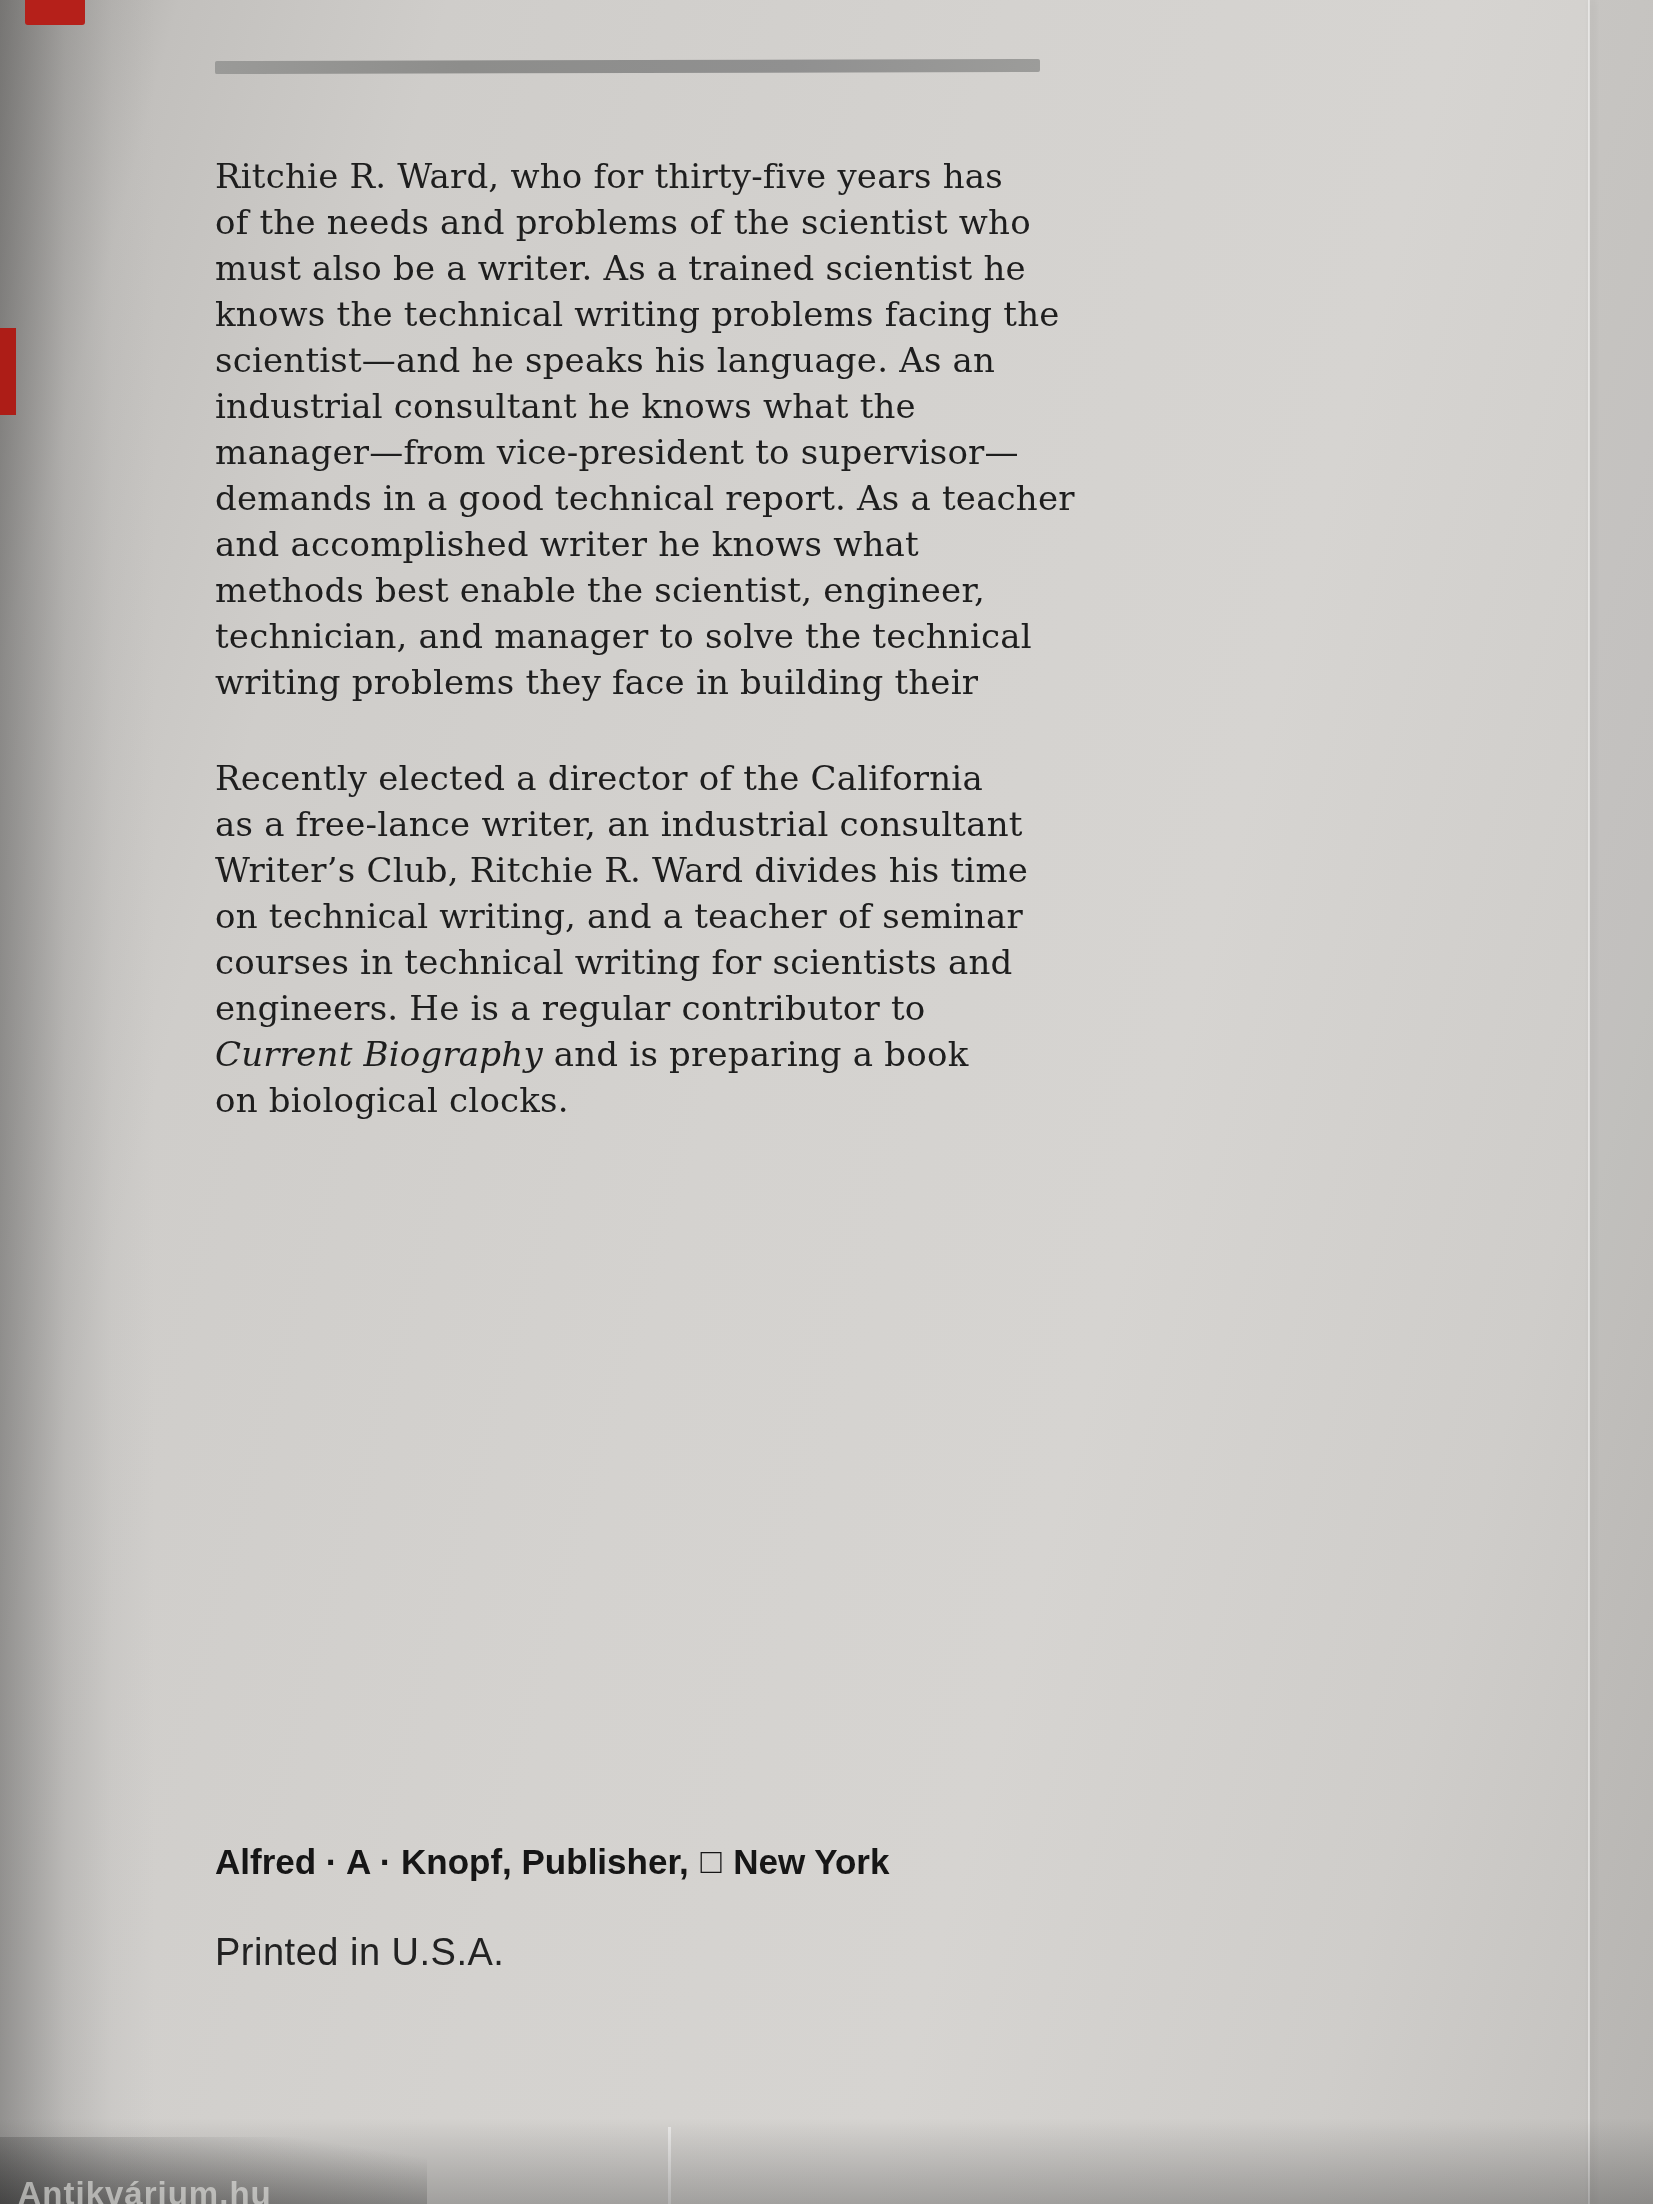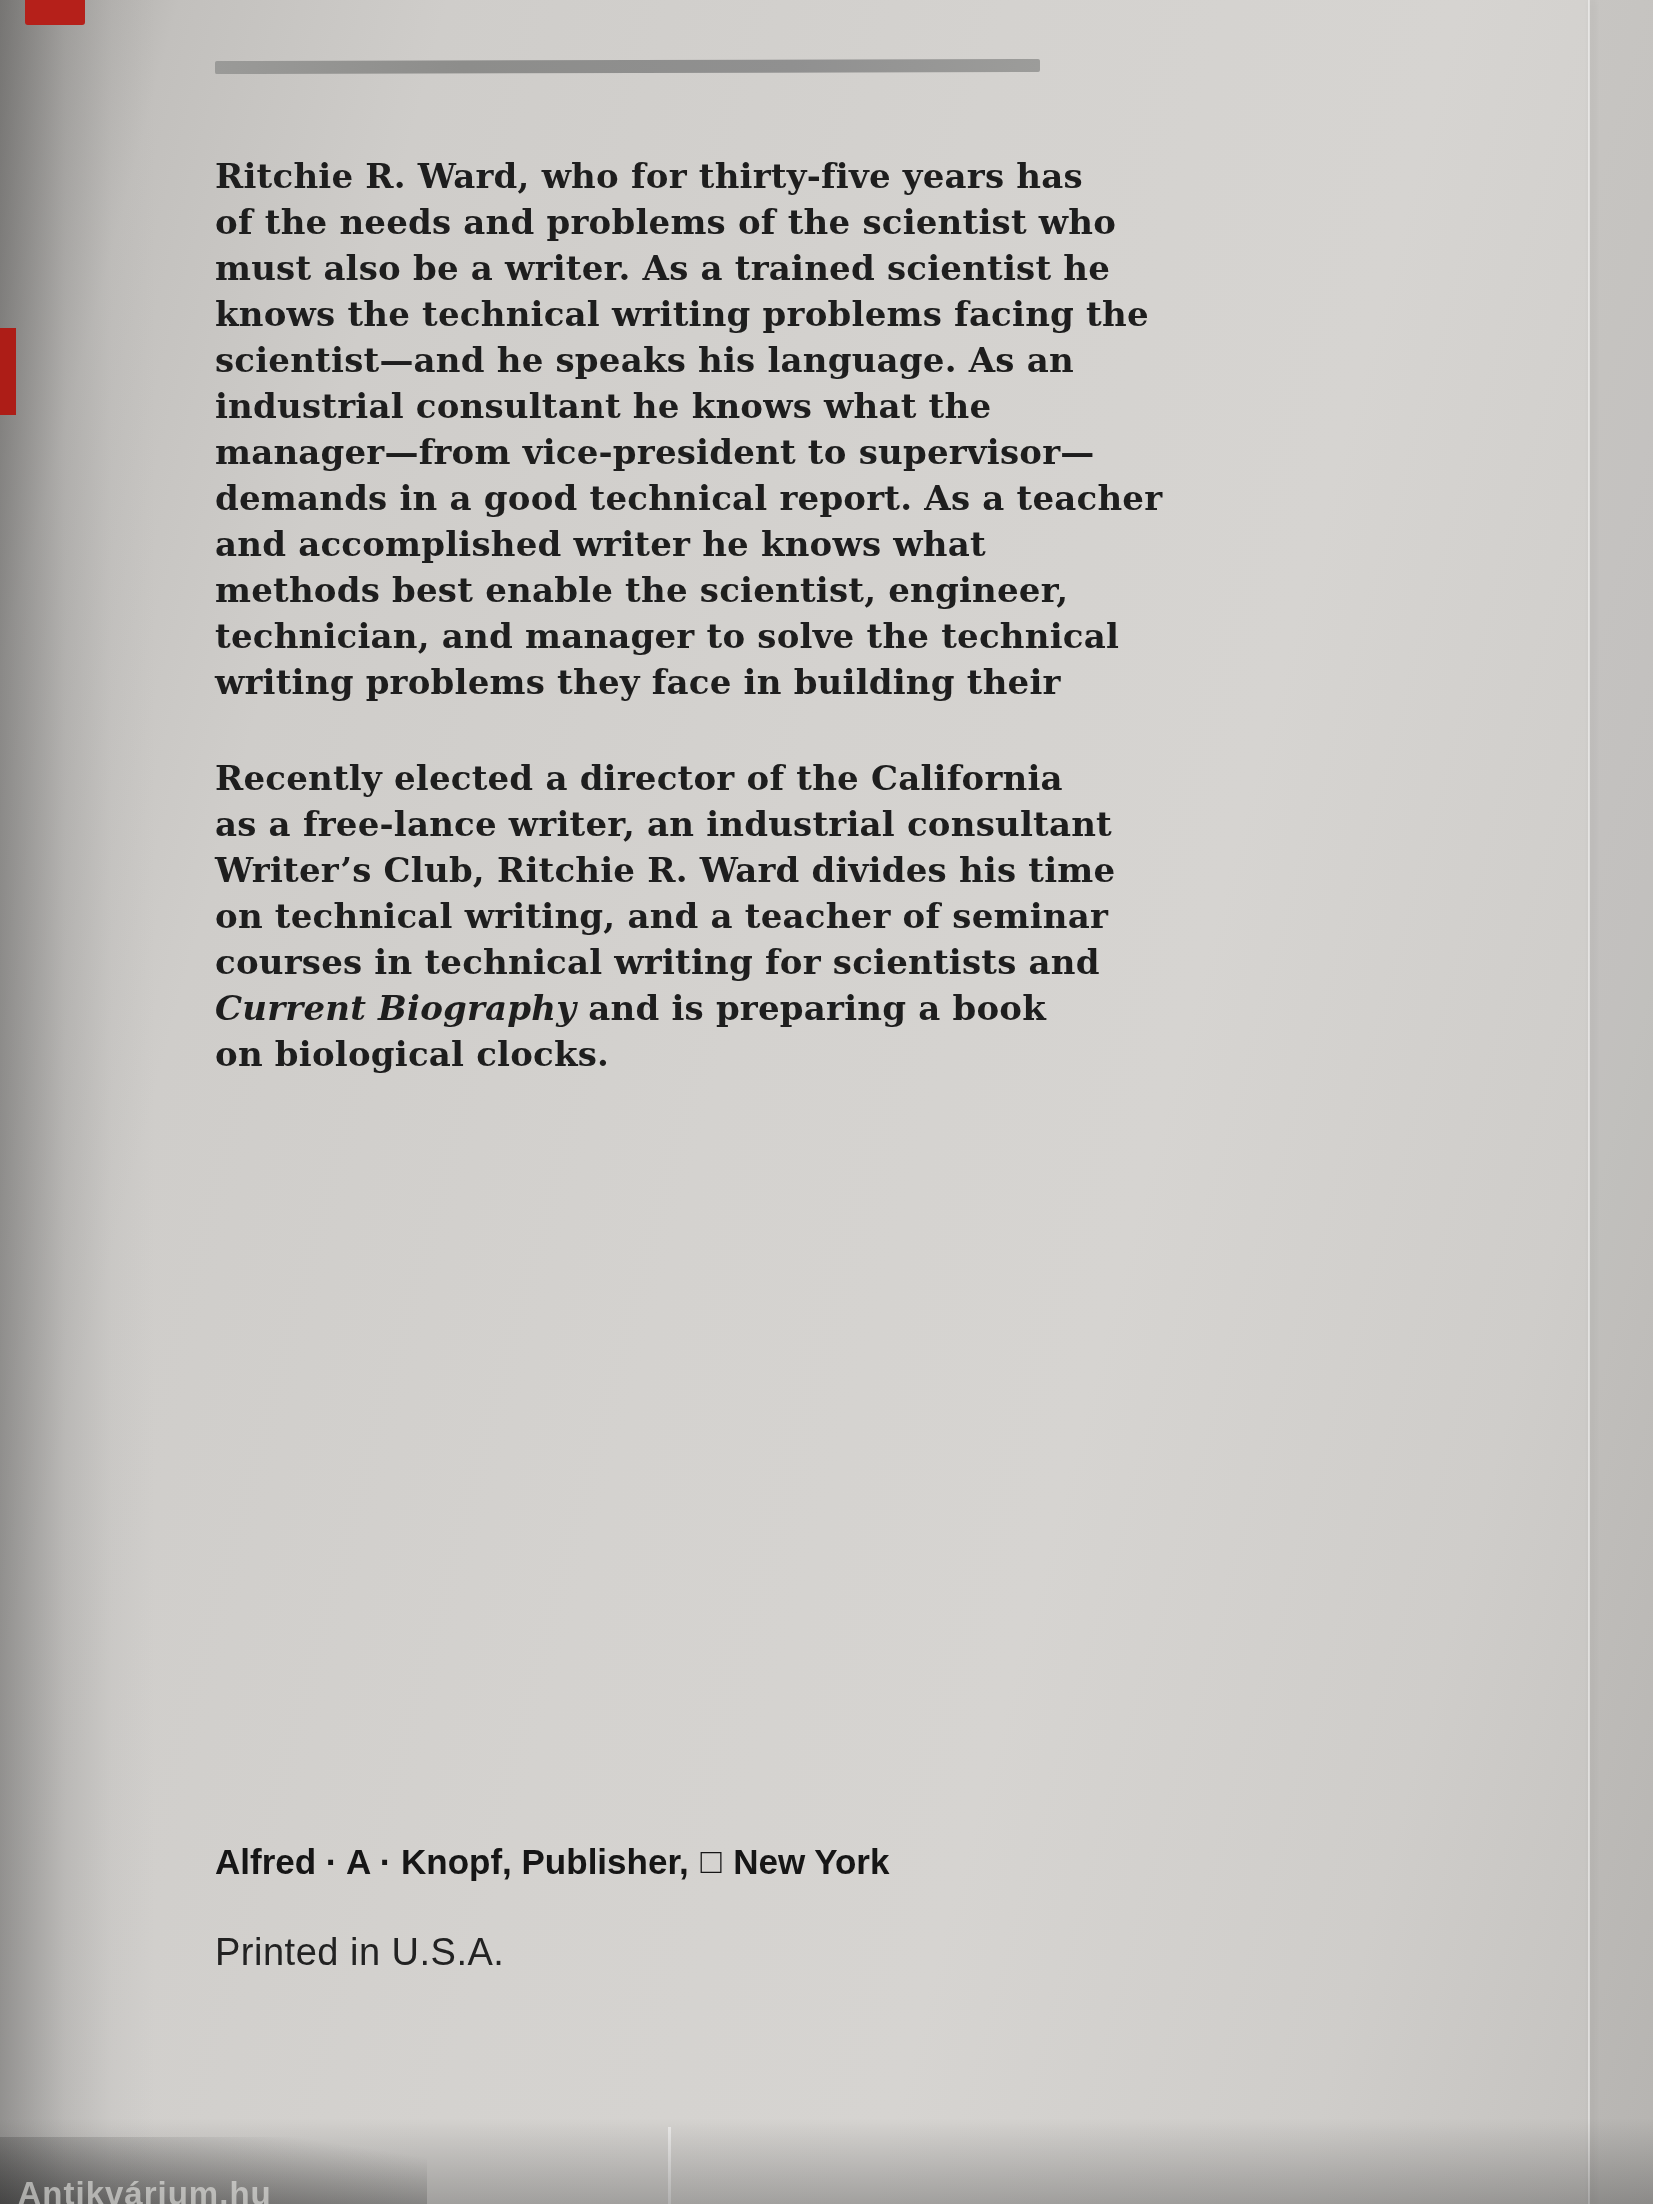--- a/index.html
+++ b/index.html
@@ -62,21 +62,20 @@
   .rule {
     position: absolute; left: 215px; top: 60px; width: 825px; height: 12.6px;
     background: linear-gradient(to right, #9a9a98, #8d8d8b 30%, #909090 70%, #9c9c9a);
     border-radius: 1.9px;
     transform: rotate(-0.15deg);
   }
   
   .flap-text {
     position: absolute; left: 215px; top: 153px; width: 873px;
     color: #1e1e1e;
-    font-weight: bold;
   }
   .para .line {
     font-size: 34px;
     line-height: 46px;
     white-space: pre;
     letter-spacing: 0.2px;
   }
   .para2 { margin-top: 50px; }
   .it { font-style: italic; }
   .publisher {
@@ -139,20 +138,21 @@
       <div class="line">technician, and manager to solve the technical</div>
       <div class="line">writing problems they face in building their</div>
     </div>
 
     <div class="para para2">
       <div class="line">Recently elected a director of the California</div>
       <div class="line">as a free-lance writer, an industrial consultant</div>
       <div class="line">Writer’s Club, Ritchie R. Ward divides his time</div>
       <div class="line">on technical writing, and a teacher of seminar</div>
       <div class="line">courses in technical writing for scientists and</div>
+      <div class="line">engineers. He is a regular contributor to</div>
       <div class="line"><span class="it">Current Biography</span><span> and is preparing a book</span></div>
       <div class="line">on biological clocks.</div>
     </div>
 
   </div>
 
   <div class="publisher"><span>Alfred · A · Knopf, Publisher, </span><span class="colophon">□</span><span> New York</span></div>
 
   <div class="printed">Printed in U.S.A.</div>
 

